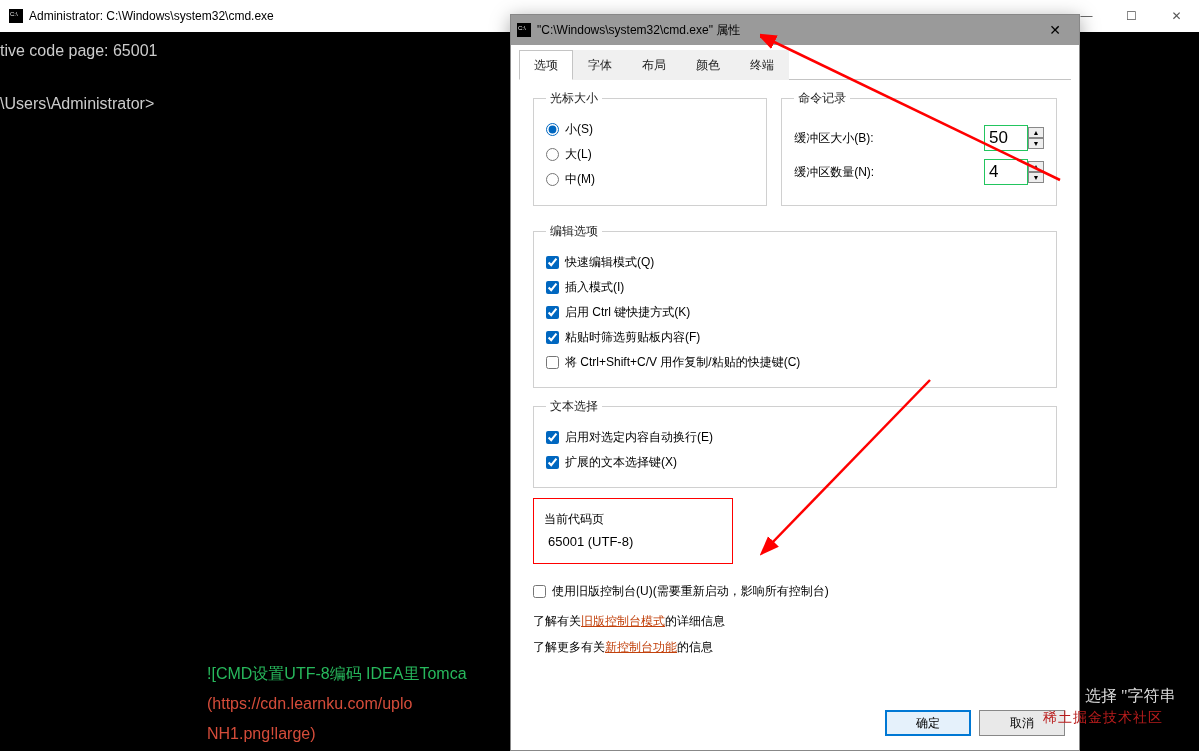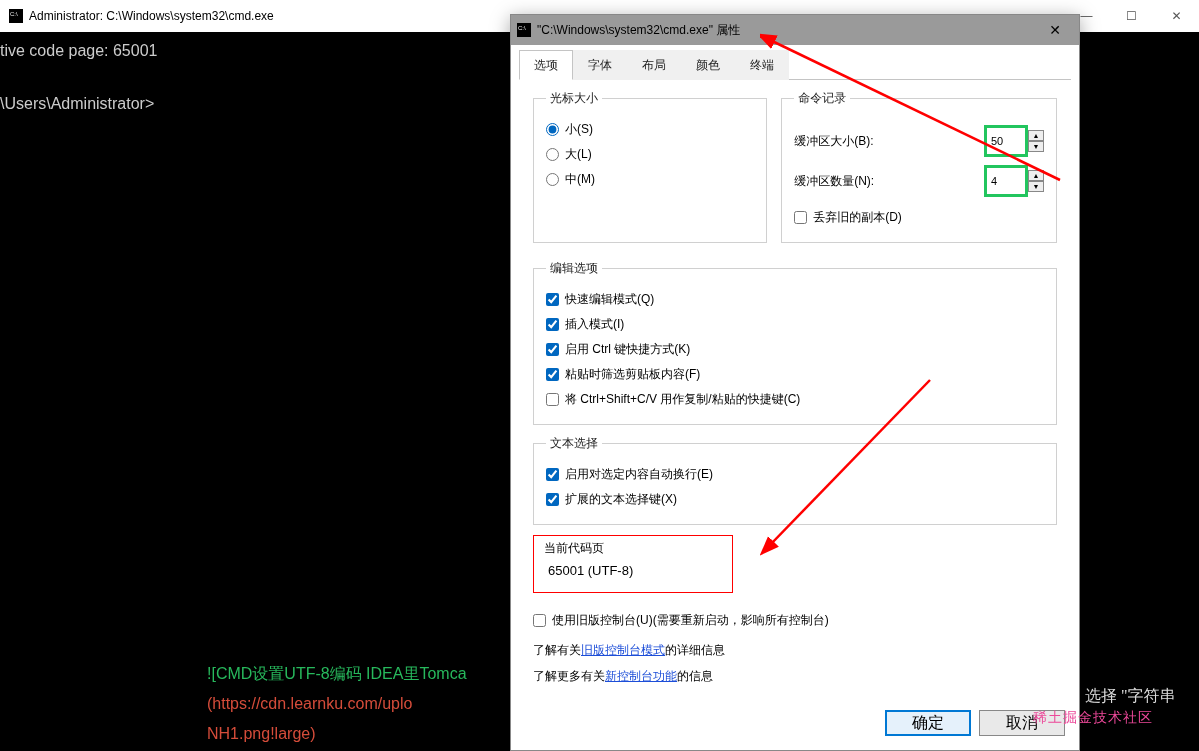--- a/index.html
+++ b/index.html
@@ -39,37 +39,37 @@
 .fsg { border: 1px solid #d0d0d0; padding: 10px 12px 12px; margin-bottom: 10px; position: relative; font-size: 12px; }
 .fsg > legend { padding: 0 4px; font-size: 12px; color: #222; }
 .fsg.cur { flex: 1; }
 .fsg.hist { flex: 1.2; }
 
 .radio-line, .chk-line { display: flex; align-items: center; gap: 6px; padding: 4px 0; font-size: 12px; color: #000; }
 input[type=radio], input[type=checkbox] { width: 13px; height: 13px; accent-color: #0067c0; }
 
 .hist-row { display: flex; align-items: center; justify-content: space-between; margin: 8px 0; }
 .spin { display: flex; align-items: center; }
-.spin input { width: 44px; height: 32px; border: 3px solid #22c55e; padding: 0 4px; font-size: 11px; }
+.spin input { width: 44px; height: 26px; border: 1px solid #22c55e; padding: 0 4px; font-size: 17px; }
 .spin-btns { display: flex; flex-direction: column; }
 .spin-btns div { width: 16px; height: 11px; border: 1px solid #888; background: #eee; font-size: 7px; display: flex; align-items: center; justify-content: center; line-height: 1; }
 
 .fsg-full { margin: 7px 14px 10px; }
-.codepg-box { border: 1px solid #f00; padding: 4px 10px 14px; width: 200px; }
+.codepg-box { border: 1px solid #f00; padding: 12px 10px 14px; width: 200px; }
 .codepg-title { font-size: 12px; margin-bottom: 6px; }
 .codepg-val { font-size: 13px; padding-left: 4px; }
 
 .opts-bottom { margin: 8px 14px 0; font-size: 12px; line-height: 26px; }
-.opts-bottom a { color: #1d4ed8; text-decoration: underline; text-align: right; }
+.opts-bottom a { color: #c2410c; text-decoration: underline; text-align: right; }
 
 .dlg-buttons { position: absolute; right: 14px; bottom: 14px; display: flex; gap: 8px; }
-.dlg-btn { min-width: 86px; height: 26px; border: 1px solid #888; background: #e9e9e9; font-size: 16px; display: flex; align-items: center; justify-content: center; }
+.dlg-btn { min-width: 86px; height: 26px; border: 1px solid #888; background: #e9e9e9; font-size: 12px; display: flex; align-items: center; justify-content: center; }
 .dlg-btn.primary { border: 2px solid #0078d4; background: #e5f1fb; }
 
-.watermark { position: absolute; right: 46px; bottom: 24px; font-size: 14px; color: #ec4899; font-family: "Microsoft YaHei"; letter-spacing: 1px; pointer-events: none; }
+.watermark { position: absolute; right: 36px; bottom: 24px; font-size: 14px; color: #b91c1c; font-family: "Microsoft YaHei"; letter-spacing: 1px; pointer-events: none; }
 
 
 .arrow { position: absolute; pointer-events: none; }
 </style>
 </head>
 <body>
 
 <div class="cmd-window">
   <div class="cmd-titlebar">
     <div class="cmd-title-left">
@@ -145,24 +145,20 @@
         <div class="hist-row">
           <span>缓冲区数量(N):</span>
           <div class="spin">
             <input value="4" style="">
             <div class="spin-btns">
                 <div>▲</div>
                 <div>▼</div>
               </div>
           </div>
         </div>
-        <label class="chk-line">
-            <input type="checkbox" style="">
-            <span>丢弃旧的副本(D)</span>
-          </label>
       </fieldset>
     </div>
 
     <fieldset class="fsg fsg-full">
       <legend>编辑选项</legend>
       <label class="chk-line">
           <input type="checkbox" checked="" style="">
           <span>快速编辑模式(Q)</span>
         </label>
       <label class="chk-line">

